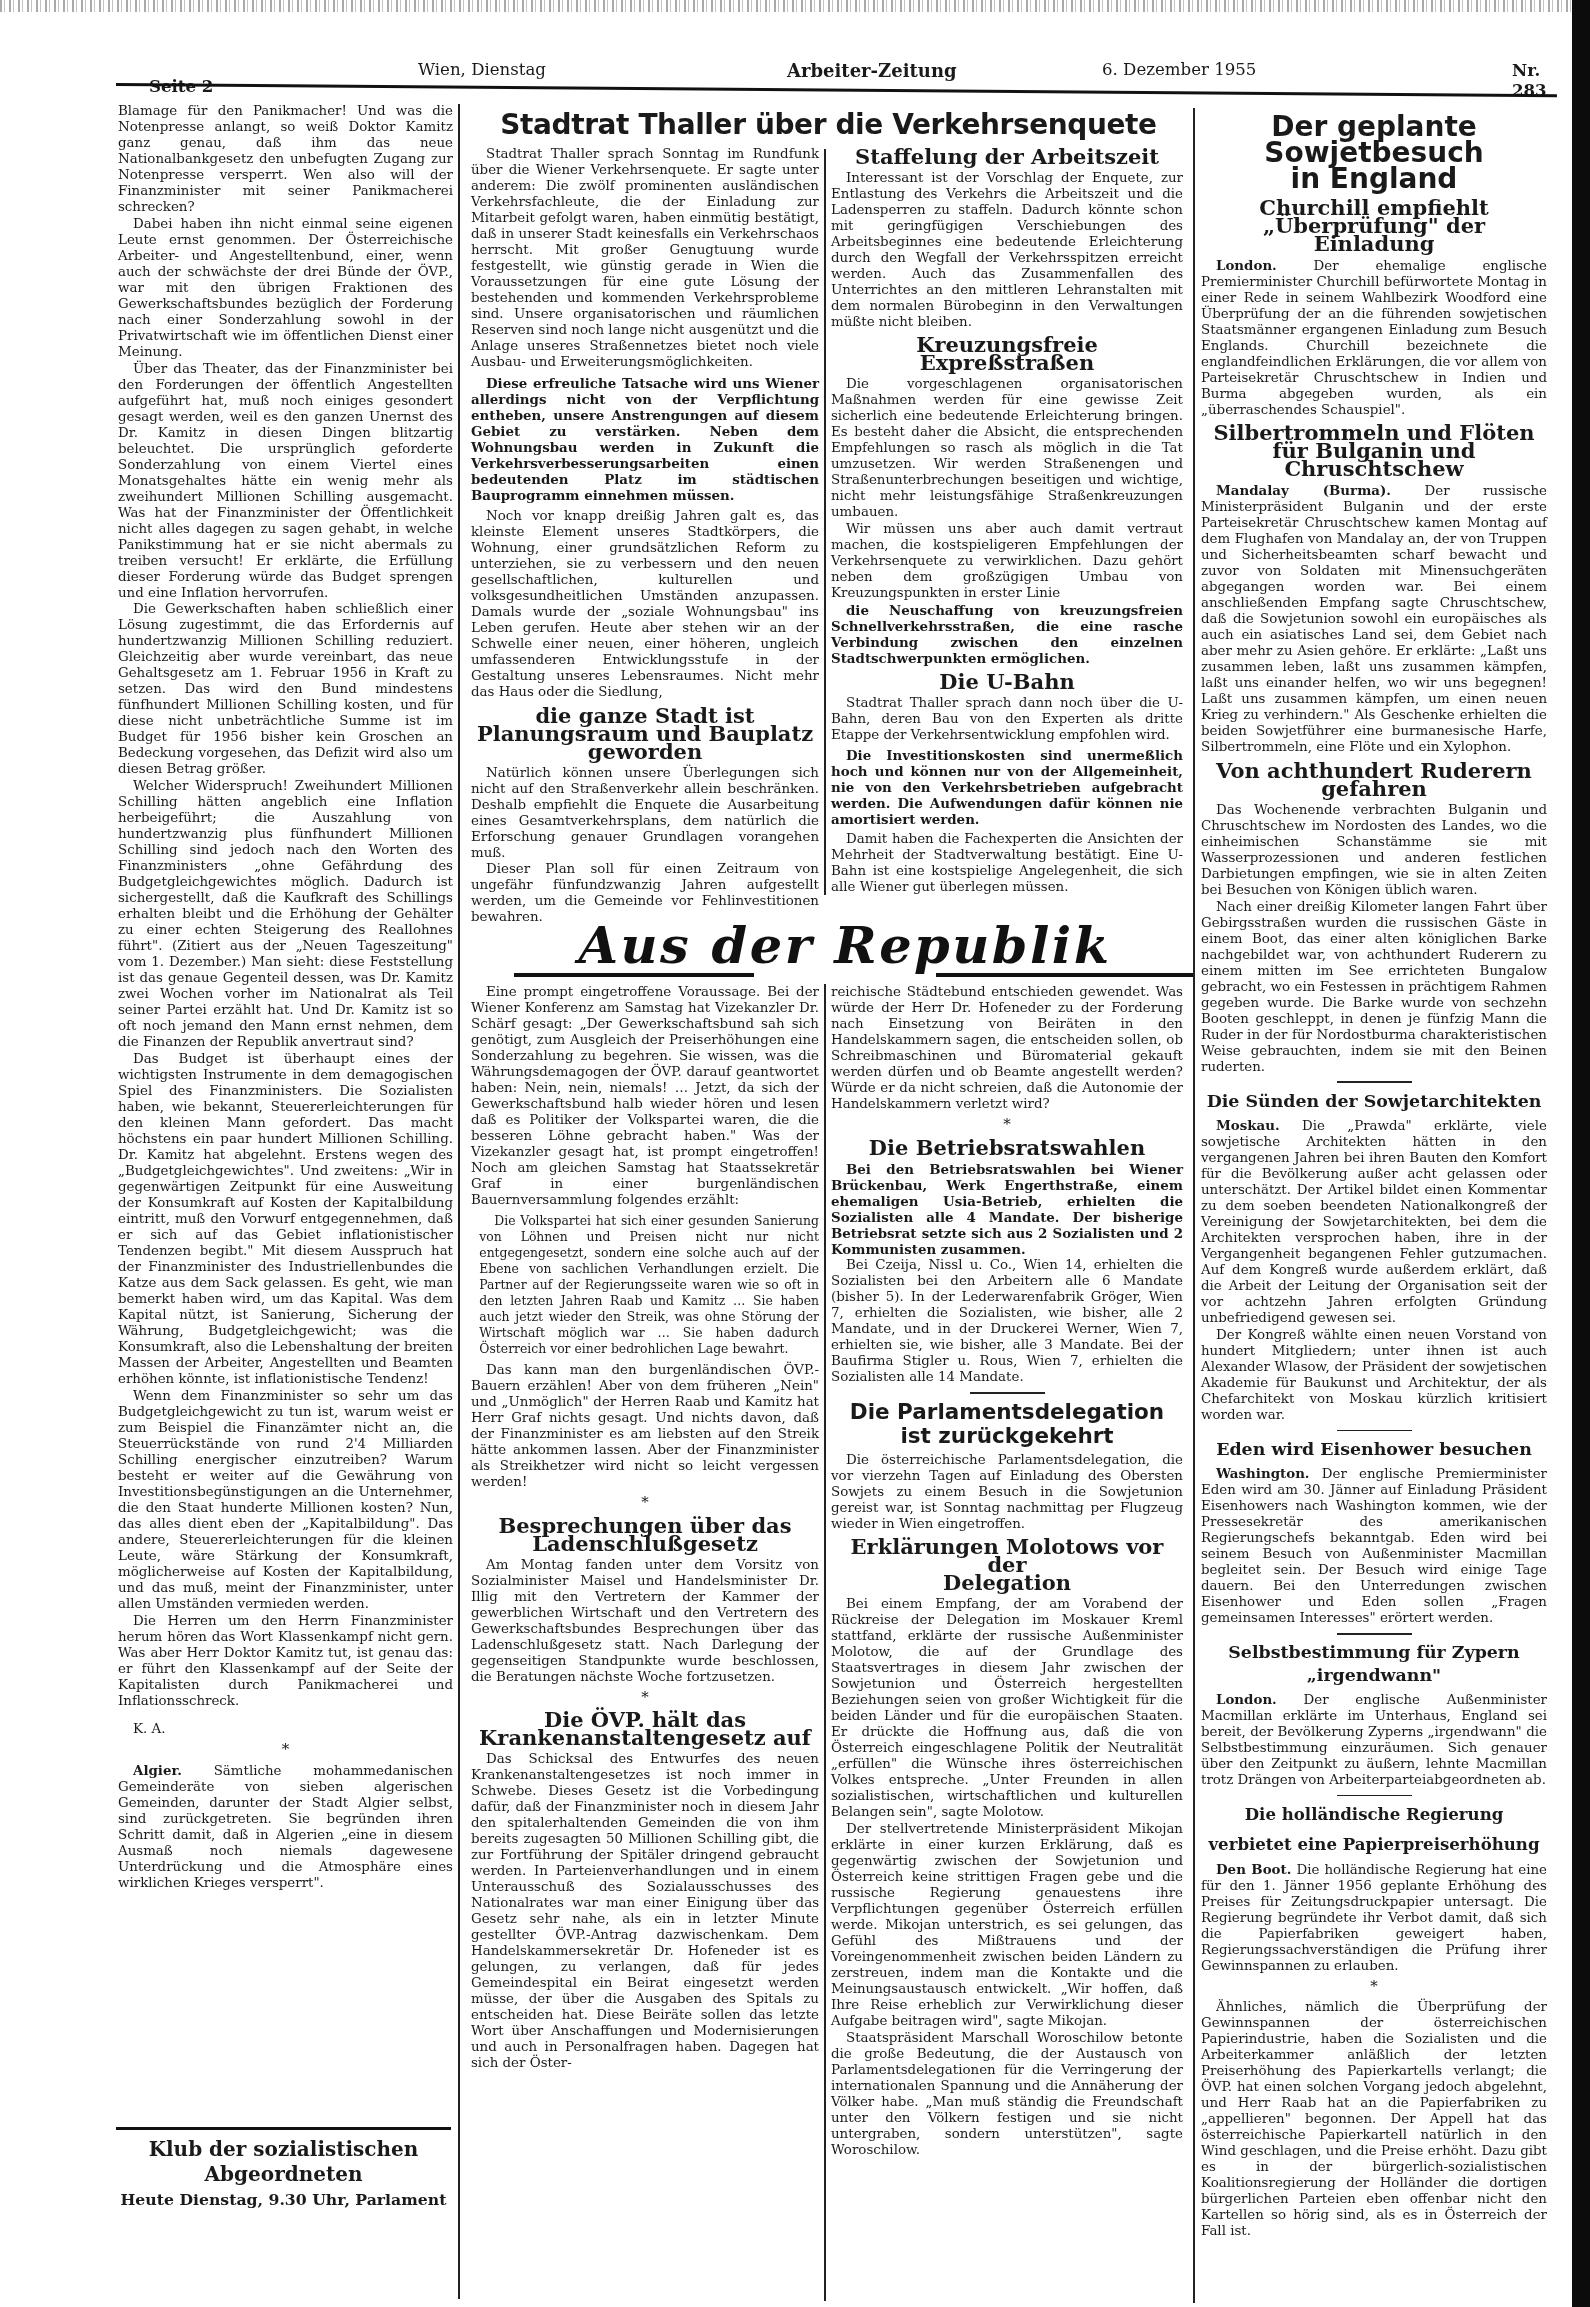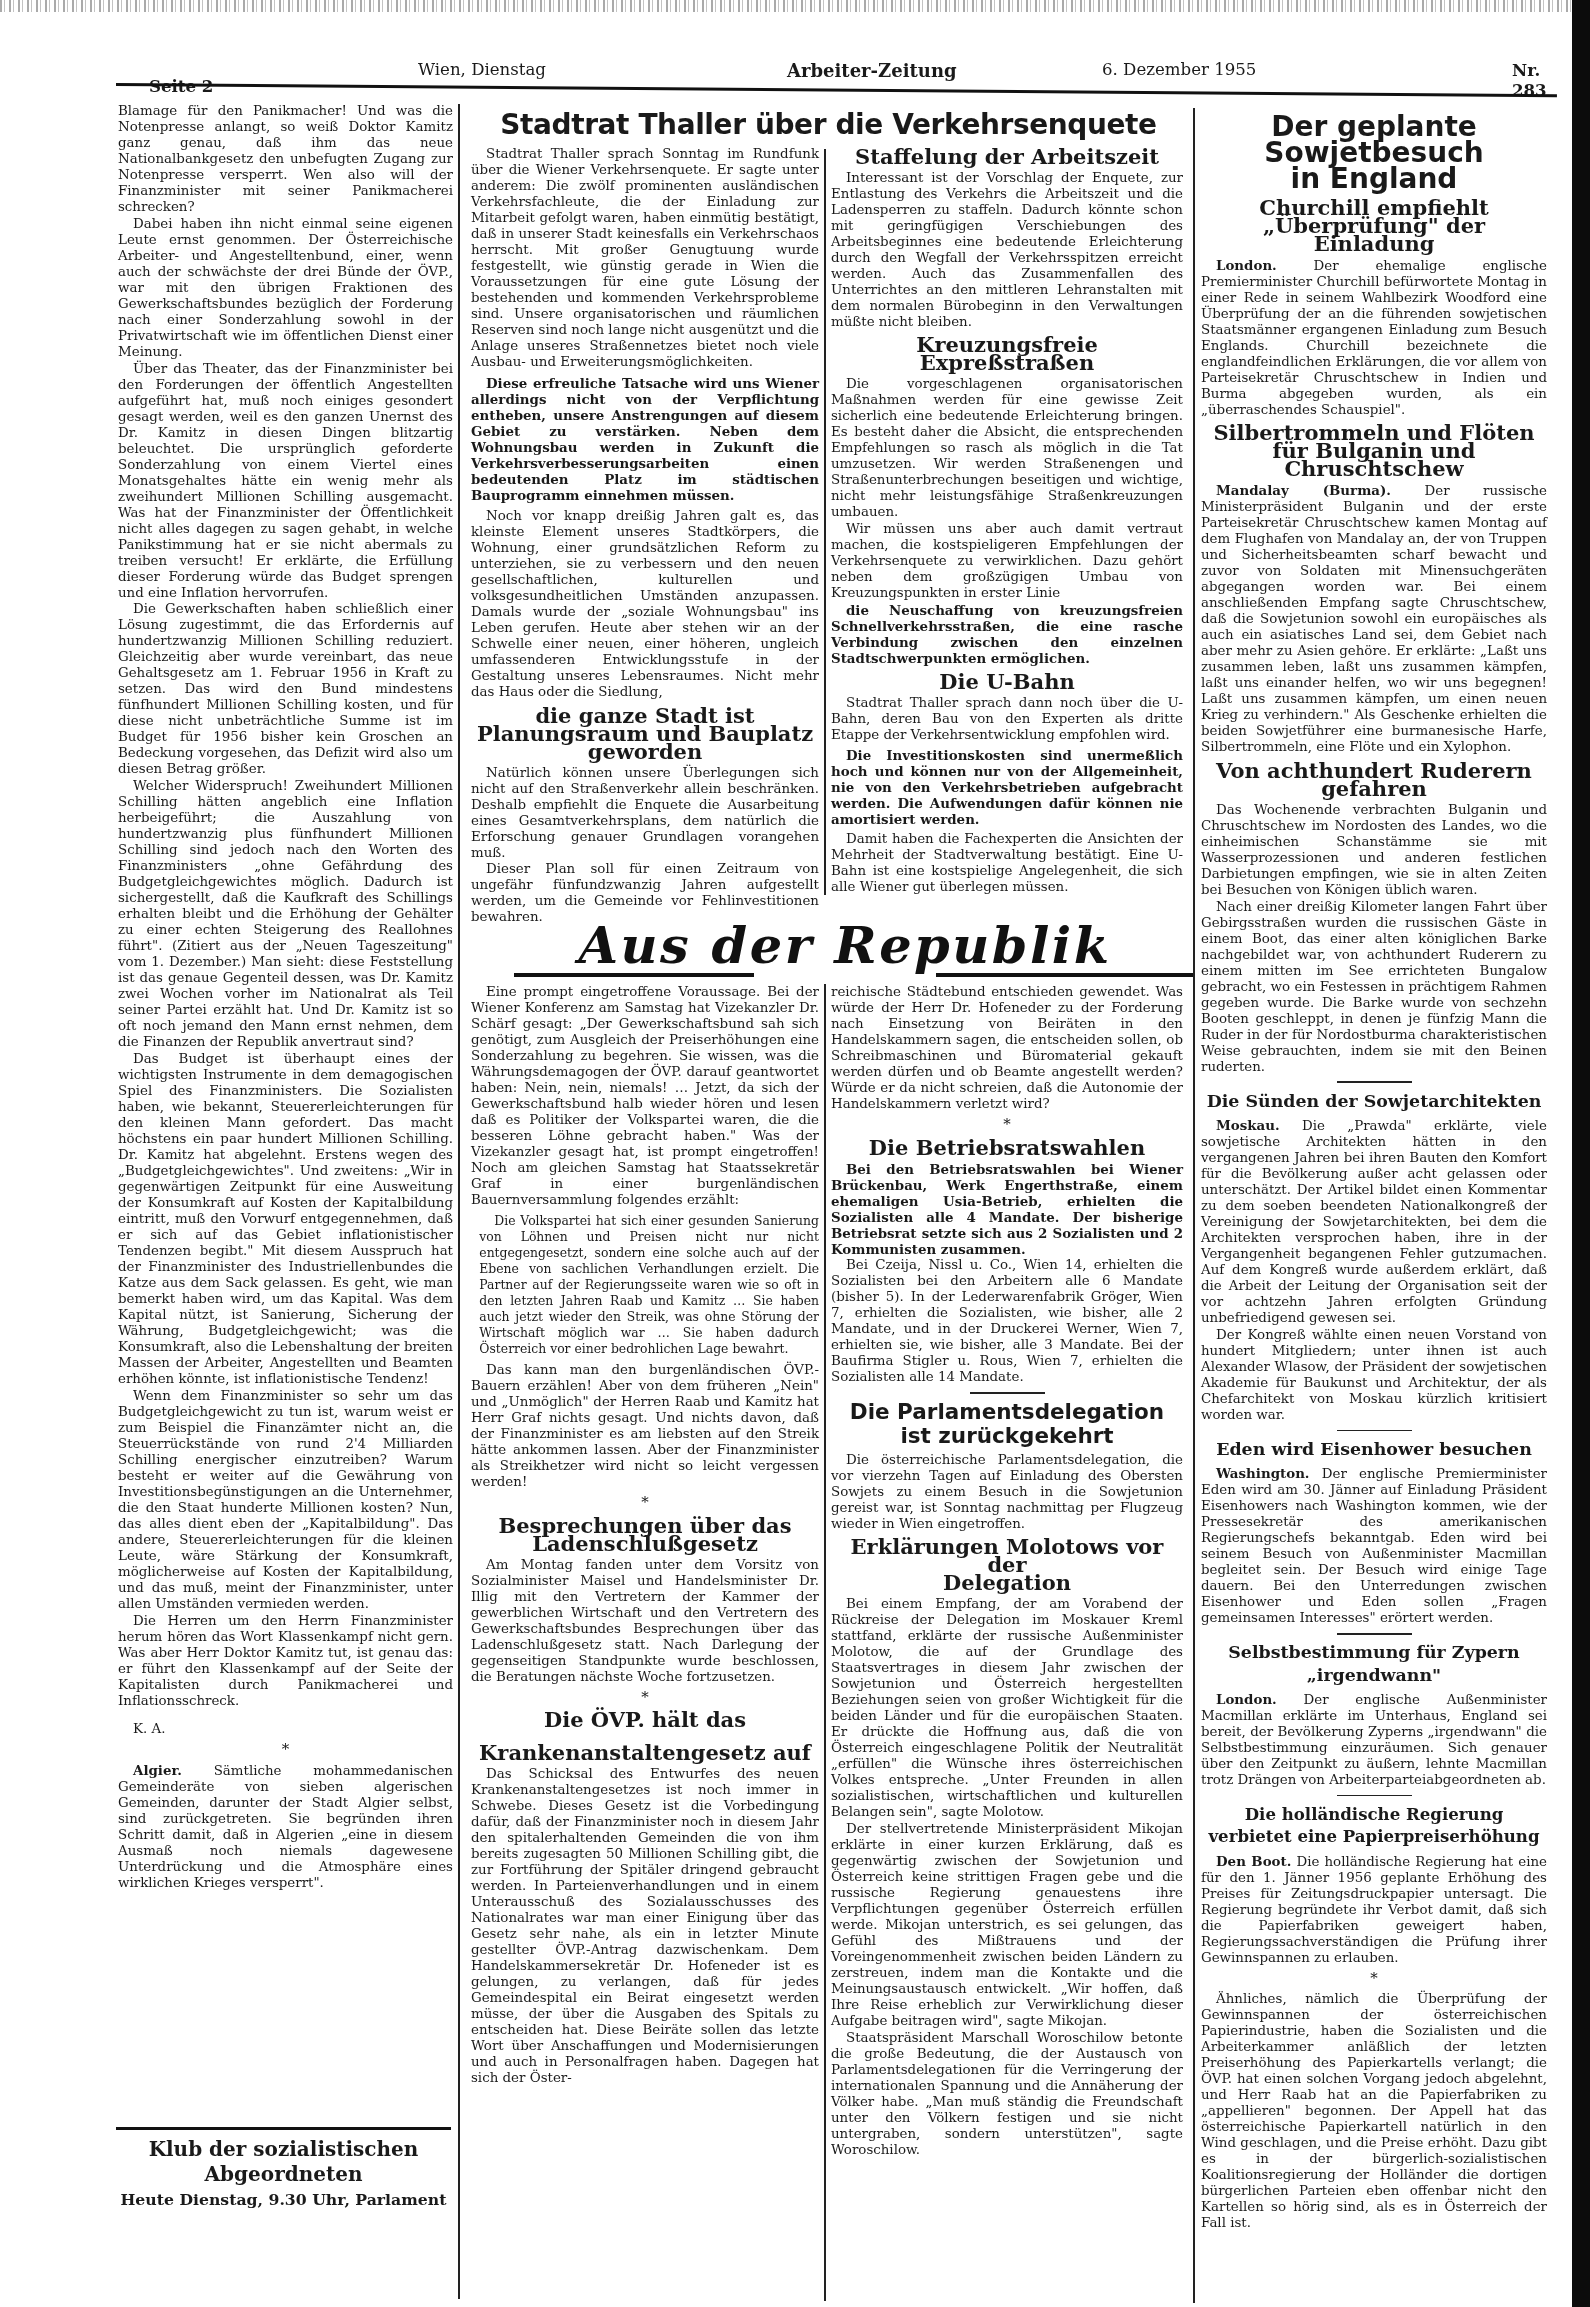--- a/index.html
+++ b/index.html
@@ -104,21 +104,21 @@
 
 <div class="col" style="left:471px; top:984px; width:348px;">
   <p>Eine prompt eingetroffene Voraussage. Bei der Wiener Konferenz am Samstag hat Vizekanzler Dr. Schärf gesagt: „Der Gewerkschaftsbund sah sich genötigt, zum Ausgleich der Preiserhöhungen eine Sonderzahlung zu begehren. Sie wissen, was die Währungsdemagogen der ÖVP. darauf geantwortet haben: Nein, nein, niemals! … Jetzt, da sich der Gewerkschaftsbund halb wieder hören und lesen daß es Politiker der Volkspartei waren, die die besseren Löhne gebracht haben." Was der Vizekanzler gesagt hat, ist prompt eingetroffen! Noch am gleichen Samstag hat Staatssekretär Graf in einer burgenländischen Bauernversammlung folgendes erzählt:</p>
   <p style="font-size:12.4px; margin:5px 0 5px 8.3px;">Die Volkspartei hat sich einer gesunden Sanierung von Löhnen und Preisen nicht nur nicht entgegengesetzt, sondern eine solche auch auf der Ebene von sachlichen Verhandlungen erzielt. Die Partner auf der Regierungsseite waren wie so oft in den letzten Jahren Raab und Kamitz … Sie haben auch jetzt wieder den Streik, was ohne Störung der Wirtschaft möglich war … Sie haben dadurch Österreich vor einer bedrohlichen Lage bewahrt.</p>
   <p>Das kann man den burgenländischen ÖVP.-Bauern erzählen! Aber von dem früheren „Nein" und „Unmöglich" der Herren Raab und Kamitz hat Herr Graf nichts gesagt. Und nichts davon, daß der Finanzminister es am liebsten auf den Streik hätte ankommen lassen. Aber der Finanzminister als Streikhetzer wird nicht so leicht vergessen werden!</p>
   <div class="star">*</div>
   <div class="head-m" style="margin-bottom:0;">Besprechungen über das</div>
   <div class="head-m" style="margin-top:0;">Ladenschlußgesetz</div>
   <p>Am Montag fanden unter dem Vorsitz von Sozialminister Maisel und Handelsminister Dr. Illig mit den Vertretern der Kammer der gewerblichen Wirtschaft und den Vertretern des Gewerkschaftsbundes Besprechungen über das Ladenschlußgesetz statt. Nach Darlegung der gegenseitigen Standpunkte wurde beschlossen, die Beratungen nächste Woche fortzusetzen.</p>
   <div class="star">*</div>
-  <div class="head-m" style="margin-bottom:15px;">Die ÖVP. hält das</div>
+  <div class="head-m" style="margin-bottom:0;">Die ÖVP. hält das</div>
   <div class="head-m" style="margin-top:0;">Krankenanstaltengesetz auf</div>
   <p>Das Schicksal des Entwurfes des neuen Krankenanstaltengesetzes ist noch immer in Schwebe. Dieses Gesetz ist die Vorbedingung dafür, daß der Finanzminister noch in diesem Jahr den spitalerhaltenden Gemeinden die von ihm bereits zugesagten 50 Millionen Schilling gibt, die zur Fortführung der Spitäler dringend gebraucht werden. In Parteienverhandlungen und in einem Unterausschuß des Sozialausschusses des Nationalrates war man einer Einigung über das Gesetz sehr nahe, als ein in letzter Minute gestellter ÖVP.-Antrag dazwischenkam. Dem Handelskammersekretär Dr. Hofeneder ist es gelungen, zu verlangen, daß für jedes Gemeindespital ein Beirat eingesetzt werden müsse, der über die Ausgaben des Spitals zu entscheiden hat. Diese Beiräte sollen das letzte Wort über Anschaffungen und Modernisierungen und auch in Personalfragen haben. Dagegen hat sich der Öster-</p>
 </div>
 
 <div class="rule-v" style="left:824px; top:984px; height:1317px;"></div>
 
 <div class="col" style="left:831px; top:984px; width:352px;">
   <p class="noindent">reichische Städtebund entschieden gewendet. Was würde der Herr Dr. Hofeneder zu der Forderung nach Einsetzung von Beiräten in den Handelskammern sagen, die entscheiden sollen, ob Schreibmaschinen und Büromaterial gekauft werden dürfen und ob Beamte angestellt werden? Würde er da nicht schreien, daß die Autonomie der Handelskammern verletzt wird?</p>
   <div class="star">*</div>
   <div class="head-m">Die Betriebsratswahlen</div>
@@ -157,18 +157,18 @@
   <p>Der Kongreß wählte einen neuen Vorstand von hundert Mitgliedern; unter ihnen ist auch Alexander Wlasow, der Präsident der sowjetischen Akademie für Baukunst und Architektur, der als Chefarchitekt von Moskau kürzlich kritisiert worden war.</p>
   <div class="short-rule"></div>
   <div class="head-l" style="font-size:17.4px;">Eden wird Eisenhower besuchen</div>
   <p><span class="bold">Washington.</span> <span>Der englische Premierminister Eden wird am 30. Jänner auf Einladung Präsident Eisenhowers nach Washington kommen, wie der Pressesekretär des amerikanischen Regierungschefs bekanntgab. Eden wird bei seinem Besuch von Außenminister Macmillan begleitet sein. Der Besuch wird einige Tage dauern. Bei den Unterredungen zwischen Eisenhower und Eden sollen „Fragen gemeinsamen Interesses" erörtert werden.</span></p>
   <div class="short-rule"></div>
   <div class="head-l" style="font-size:17.4px; margin-bottom:0;">Selbstbestimmung für Zypern</div>
   <div class="head-l" style="font-size:17.4px; margin-top:0;">„irgendwann"</div>
   <p><span class="bold">London.</span> <span>Der englische Außenminister Macmillan erklärte im Unterhaus, England sei bereit, der Bevölkerung Zyperns „irgendwann" die Selbstbestimmung einzuräumen. Sich genauer über den Zeitpunkt zu äußern, lehnte Macmillan trotz Drängen von Arbeiterparteiabgeordneten ab.</span></p>
   <div class="short-rule"></div>
   <div class="head-l" style="font-size:16.6px; margin-bottom:0;">Die holländische Regierung</div>
-  <div class="head-l" style="font-size:16.6px; margin-top:0;">verbietet eine Papierpreiserhöhung</div>
+  <div class="head-l" style="font-size:16.6px; margin-top:8px;">verbietet eine Papierpreiserhöhung</div>
   <p><span class="bold">Den Boot.</span> <span>Die holländische Regierung hat eine für den 1. Jänner 1956 geplante Erhöhung des Preises für Zeitungsdruckpapier untersagt. Die Regierung begründete ihr Verbot damit, daß sich die Papierfabriken geweigert haben, Regierungssachverständigen die Prüfung ihrer Gewinnspannen zu erlauben.</span></p>
   <div class="star">*</div>
   <p>Ähnliches, nämlich die Überprüfung der Gewinnspannen der österreichischen Papierindustrie, haben die Sozialisten und die Arbeiterkammer anläßlich der letzten Preiserhöhung des Papierkartells verlangt; die ÖVP. hat einen solchen Vorgang jedoch abgelehnt, und Herr Raab hat an die Papierfabriken zu „appellieren" begonnen. Der Appell hat das österreichische Papierkartell natürlich in den Wind geschlagen, und die Preise erhöht. Dazu gibt es in der bürgerlich-sozialistischen Koalitionsregierung der Holländer die dortigen bürgerlichen Parteien eben offenbar nicht den Kartellen so hörig sind, als es in Österreich der Fall ist.</p>
 </div>
 
 
 </body></html>

